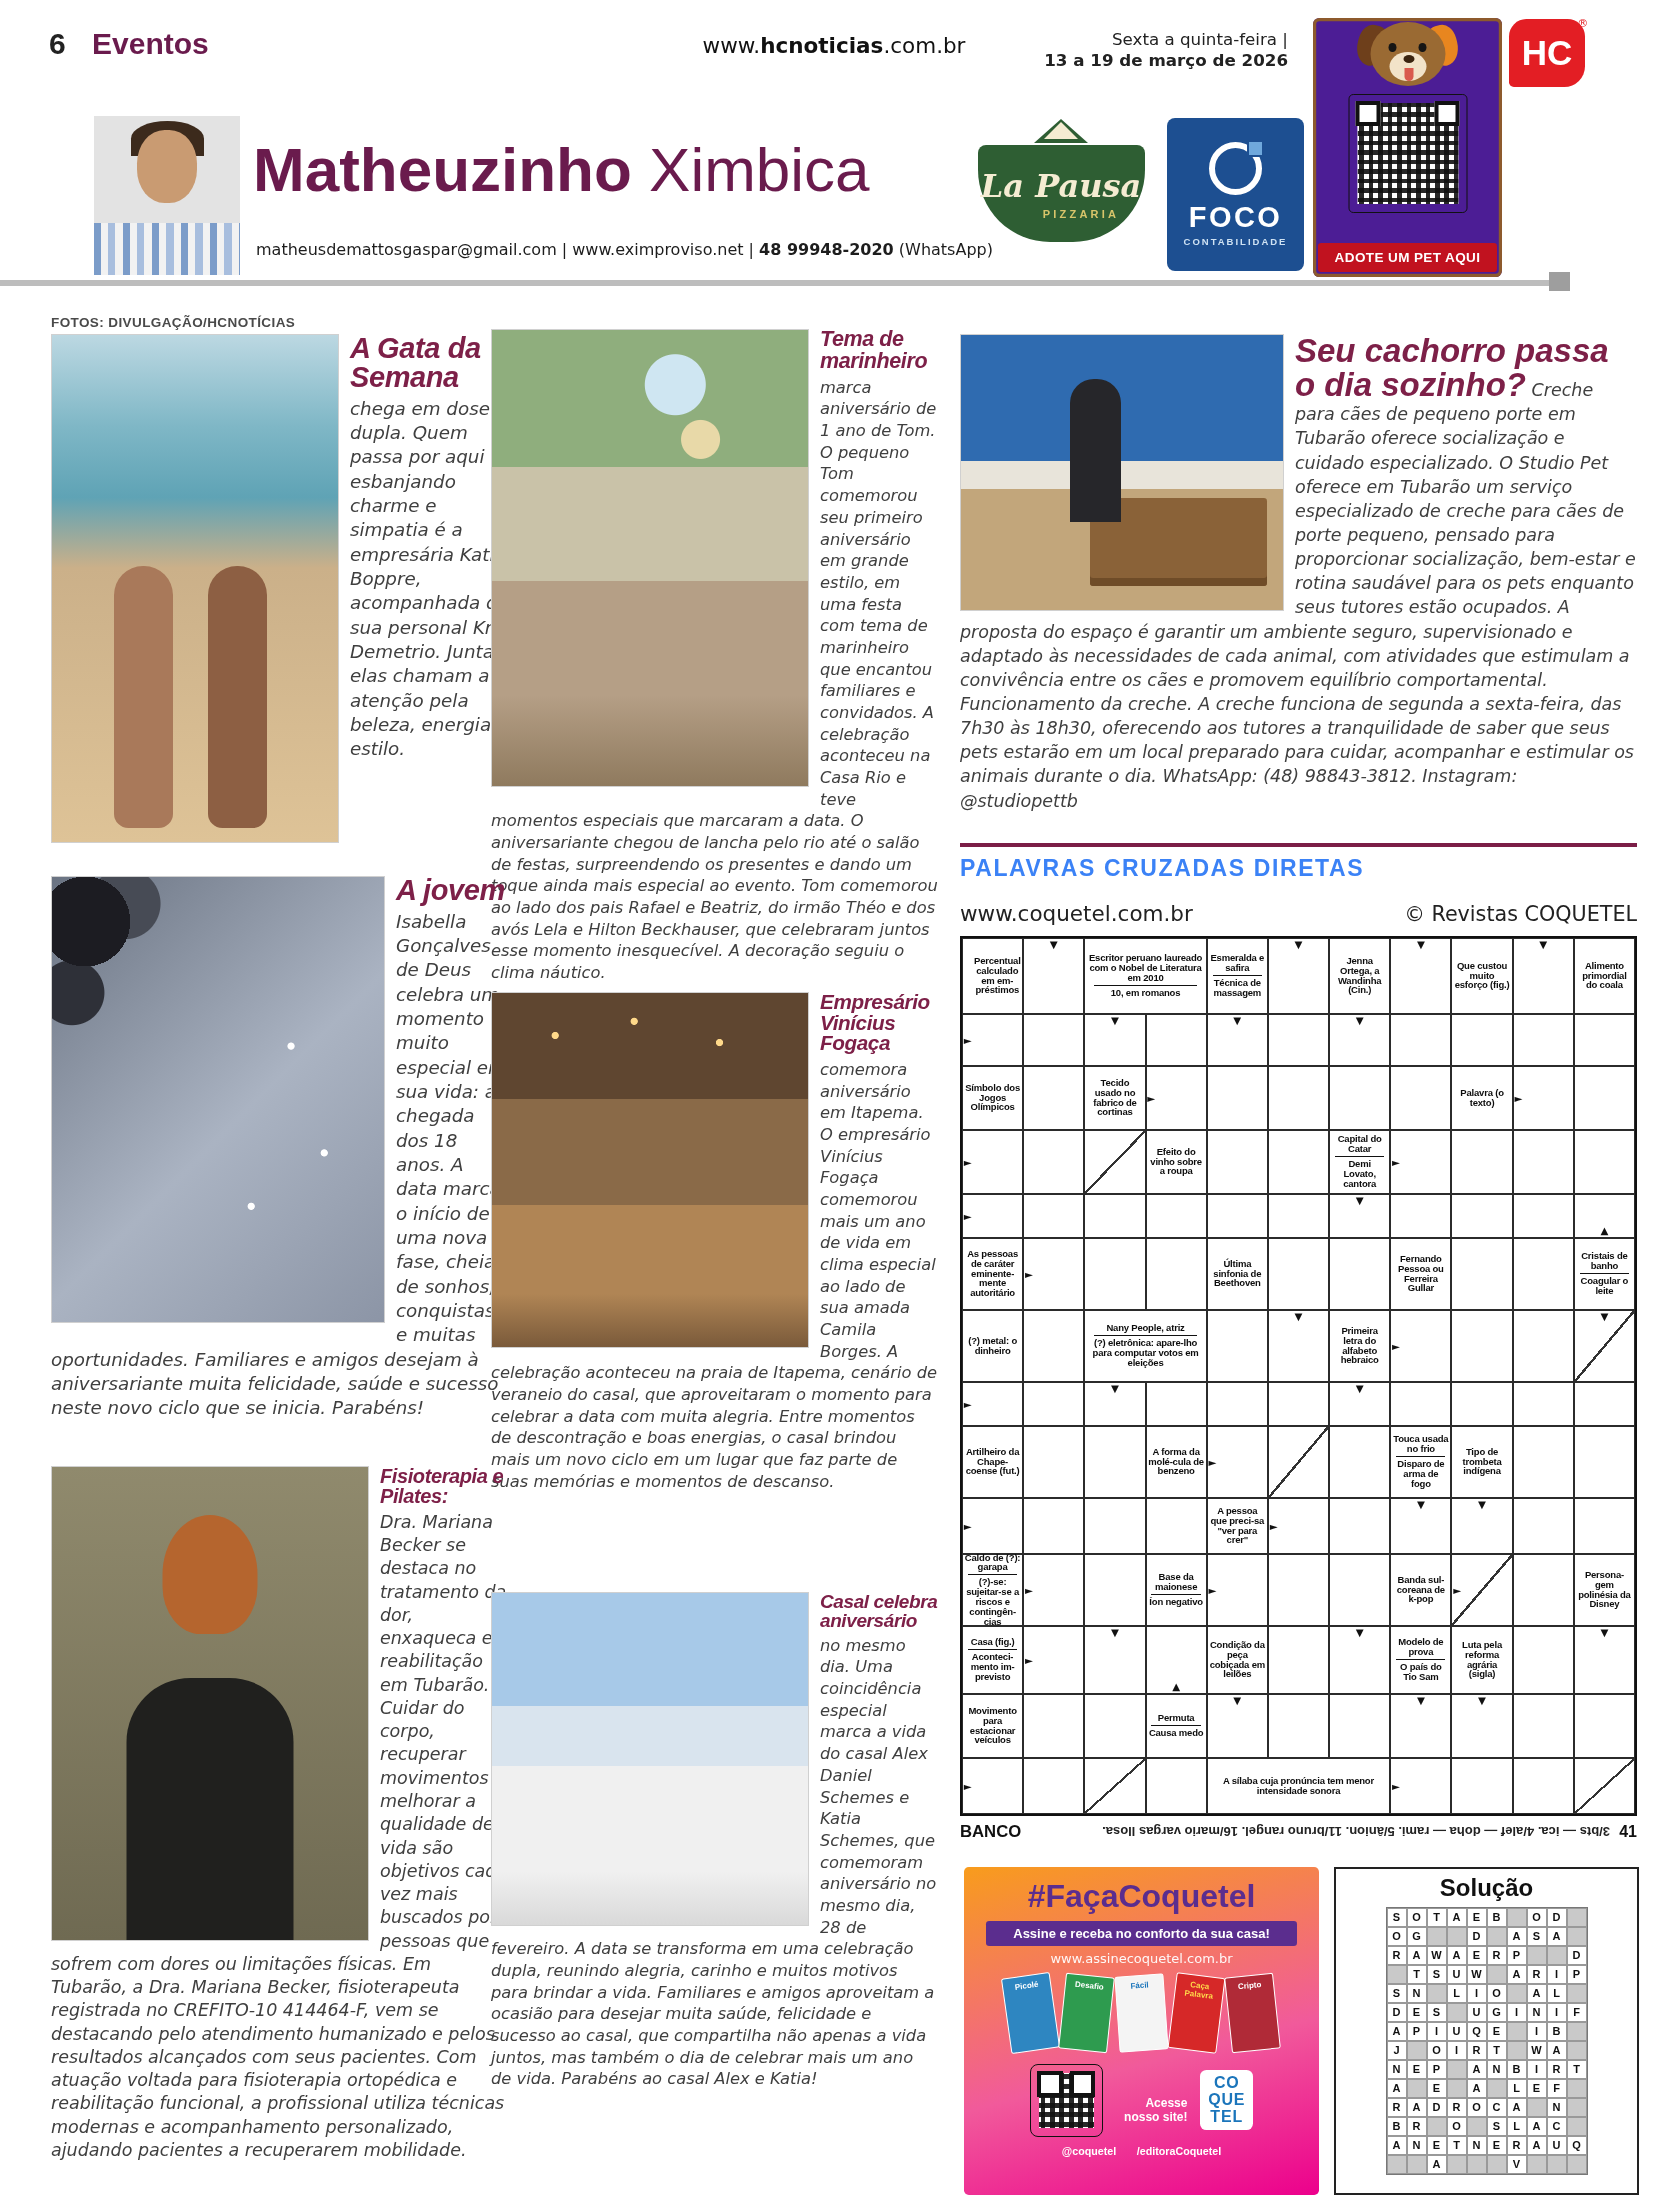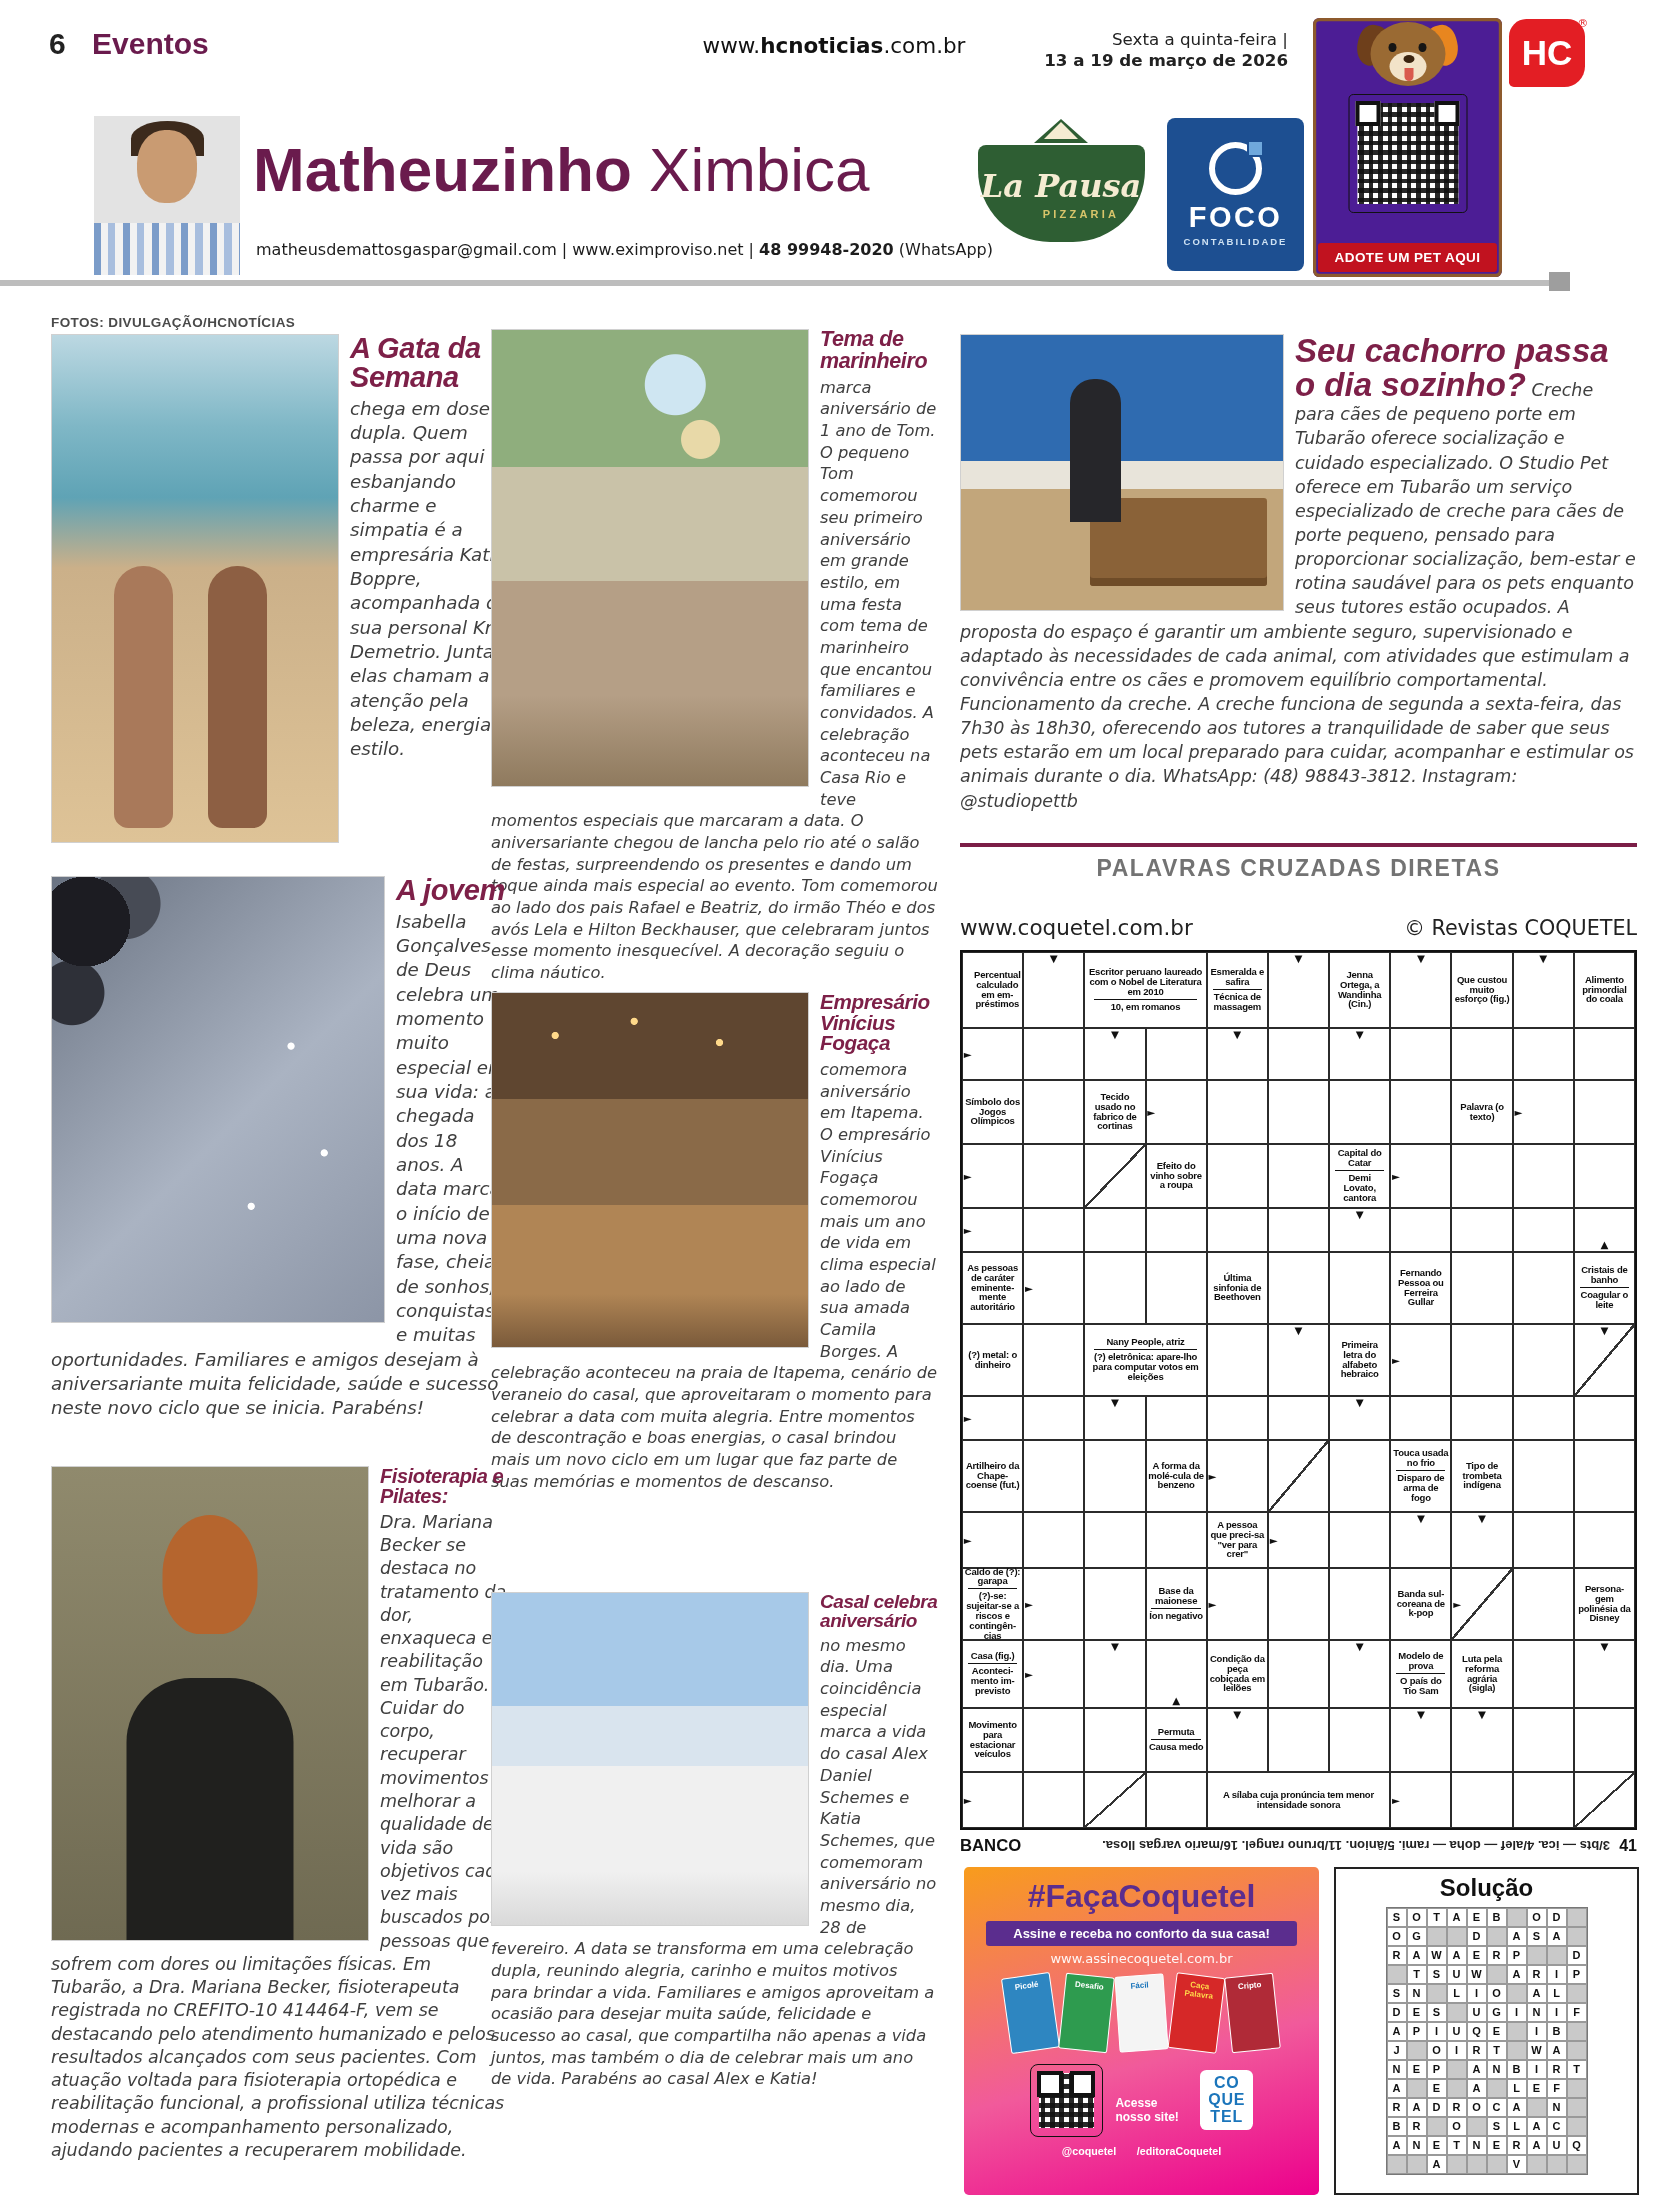--- a/index.html
+++ b/index.html
@@ -143,21 +143,21 @@
       radial-gradient(circle at 45% 8%,#ffd98a 0 3.2px,transparent 4px),
       radial-gradient(circle at 72% 14%,#ffd98a 0 3.2px,transparent 4px),
       linear-gradient(180deg,#5f4630 0 30%,#8a6a48 30% 60%,#b08555 60% 85%,#7a5a3a 100%);}
   .ph-fisio{background:linear-gradient(180deg,#908a6d,#6f6a52);}
   .ph-fisio::before{content:"";position:absolute;left:50%;bottom:0;transform:translateX(-50%);width:167px;height:262px;background:#20201e;border-radius:64px 64px 0 0;}
   .ph-fisio::after{content:"";position:absolute;left:50%;top:48px;transform:translateX(-50%);width:95px;height:119px;background:#b5652e;border-radius:50% 50% 40% 40%;}
   .ph-casal{background:linear-gradient(180deg,#a7c9e8 0 34%,#d9e4ee 34% 52%,#f0f0f0 52% 84%,#d9d9d9 100%);}
 
   
   .cw-wrap{left:960px;top:855px;width:677px;}
-  .cw-title{text-align:center;font:900 23px "Liberation Sans",sans-serif;color:#737373;letter-spacing:1.6px;margin:0 0 33px 0;}
+  .cw-title{font:900 23px "Liberation Sans",sans-serif;color:#3b82f6;letter-spacing:1.6px;margin:0 0 19px 0;}
   .cw-meta{display:flex;justify-content:space-between;align-items:center;margin-bottom:9.5px;}
   .cw-url{font-size:21.5px;color:#222;}
   .cw-copy{font-size:20.7px;color:#222;}
   .cw-grid{display:grid;grid-template-columns:repeat(11,1fr);
            grid-template-rows:76px 52px 64px 64px 44px 72px 72px 44px 72px 56px 72px 68px 64px 56px;
            width:677px;border:2.4px solid #111;box-sizing:border-box;background:#fff;}
   .cw-cell{border:0.8px solid #2b2b2b;position:relative;display:flex;flex-direction:column;
            align-items:center;justify-content:center;text-align:center;padding:1.6px;box-sizing:border-box;background:#fff;}
   .cw-clue{font:700 9.5px/1.05 "Liberation Sans",sans-serif;letter-spacing:-0.2px;color:#0d0d0d;}
   .cw-divider{display:block;width:88%;border-top:1.6px solid #111;margin:1.6px 0;}
@@ -182,21 +182,21 @@
   .covers{display:flex;gap:6.4px;margin-top:9.5px;align-items:center;}
   .cover{width:49px;height:76px;border:1.6px solid #fff;border-radius:2.4px;display:flex;align-items:flex-start;justify-content:center;
          font:700 8px/1.1 "Liberation Sans",sans-serif;color:#fff;text-align:center;padding-top:6.4px;box-sizing:border-box;}
   .cover:nth-child(1){background:#2e86c1;transform:rotate(-8deg);}
   .cover:nth-child(2){background:#2e9b4f;transform:rotate(6deg);}
   .cover:nth-child(3){background:#f4f4f4;color:#1b75bb;transform:rotate(-4deg);}
   .cover:nth-child(4){background:#d62828;color:#ffd94a;transform:rotate(7deg);}
   .cover:nth-child(5){background:#b02a37;transform:rotate(-6deg);}
   .faca-bottom{display:flex;align-items:center;gap:12.7px;margin-top:12.7px;width:100%;justify-content:center;}
   .faca-qr{width:73px;height:73px;border-radius:8px;}
-  .faca-caption{color:#fff;font:700 12px "Liberation Sans",sans-serif;text-align:left;width:72px;margin-top:20px;}
+  .faca-caption{color:#fff;font:700 12px "Liberation Sans",sans-serif;text-align:right;width:72px;margin-top:20px;}
   .cq-logo{background:#fff;border-radius:6.4px;padding:4.8px 8px;display:flex;flex-direction:column;align-items:center;gap:0;}
   .cq-logo span{font:900 16px/1.05 "Liberation Sans",sans-serif;color:#1b75bb;letter-spacing:0.8px;}
   .faca-social{margin-top:8px;color:#fff;font:700 10.7px "Liberation Sans",sans-serif;display:flex;gap:20.7px;}
 
   .solu{left:1334px;top:1867px;width:305px;height:328px;border:2.4px solid #222;box-sizing:border-box;background:#fff;
         display:flex;flex-direction:column;align-items:center;}
   .solu-title{font:900 24px "Liberation Sans",sans-serif;color:#111;margin:4.8px 0 4.8px;}
   .sol-grid{display:grid;grid-template-columns:repeat(10,20px);grid-auto-rows:19px;border:0.8px solid #777;}
   .sol-cell{border:0.8px solid #999;display:flex;align-items:center;justify-content:center;
             font:700 11px "Liberation Sans",sans-serif;color:#111;background:#fff;box-sizing:border-box;}

